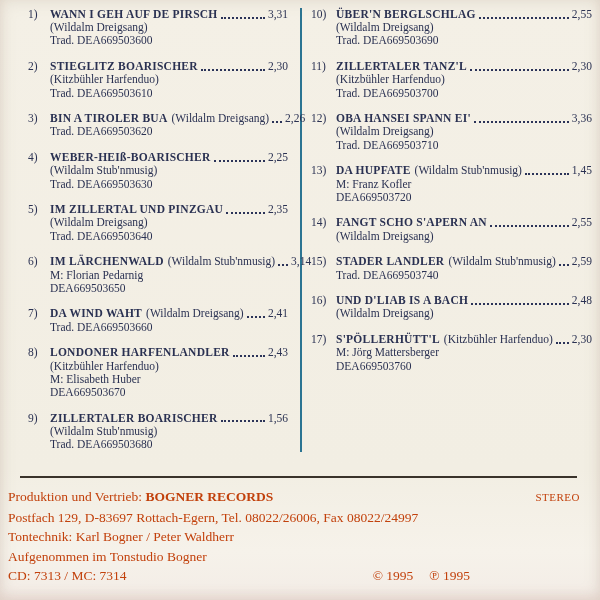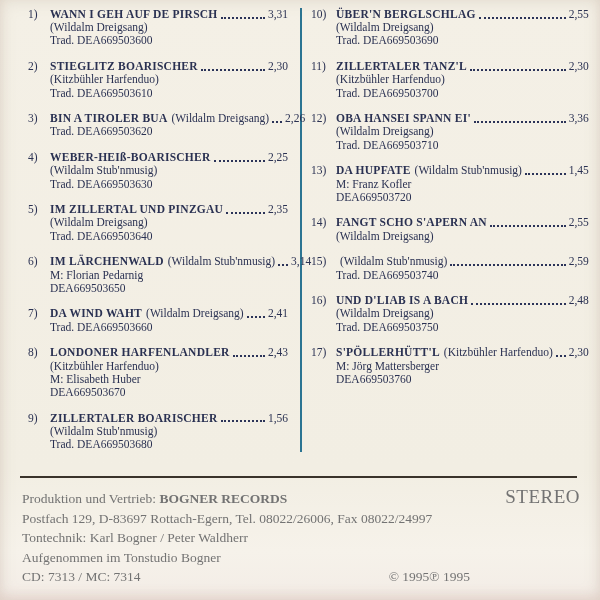--- a/index.html
+++ b/index.html
@@ -26,26 +26,26 @@
   .col-right .tnum { width:25px; }
   .ttitle { font-weight:bold; letter-spacing:0.25px; }
   .tinline { margin-left:4px; }
   .leader { flex:1; min-width:10px; align-self:flex-end; margin:0 3px 2.5px 3px; border-bottom:2px dotted #2b3358; }
   .tdur { flex:none; }
   .tline { font-size:11.5px; line-height:13.2px; padding-left:22px; }
   .col-right .tline { padding-left:25px; }
 
   
   .rule { position:absolute; left:20px; right:23px; top:476px; border-top:2px solid #3a332b; }
-  .footer { position:absolute; left:22px; right:20px; top:487px; font-size:13.5px; line-height:19.5px; color:#737373; }
+  .footer { position:absolute; left:8px; right:20px; top:487px; font-size:13.5px; line-height:19.5px; color:#c2410c; }
   .f-row1 { display:flex; align-items:baseline; justify-content:space-between; }
   .bold { font-weight:bold; }
-  .stereo { font-size:19px; letter-spacing:0.5px; }
+  .stereo { font-size:11px; letter-spacing:0.5px; }
   .f-row5 { display:flex; align-items:baseline; }
-  .cop { margin-left:auto; margin-right:110px; display:flex; }
+  .cop { margin-left:auto; margin-right:110px; display:flex; gap:16px; }
 </style>
 </head>
 <body>
 
 <div class="page">
 
   <div class="columns">
 
     <div class="col col-left">
       <div class="track">
@@ -202,36 +202,36 @@
             <span class="ttitle">FANGT SCHO S'APERN AN</span>
             <span class="leader"></span>
             <span class="tdur">2,55</span>
           </div>
         <div class="tline">(Wildalm Dreigsang)</div>
 
       </div>
       <div class="track">
         <div class="trow">
             <span class="tnum">15)</span>
+            <span class="ttitle">STADER LANDLER</span>
             <span class="tinline">(Wildalm Stub'nmusig)</span>
             <span class="leader"></span>
             <span class="tdur">2,59</span>
           </div>
         <div class="tline">Trad. DEA669503740</div>
 
       </div>
       <div class="track">
         <div class="trow">
             <span class="tnum">16)</span>
             <span class="ttitle">UND D'LIAB IS A BACH</span>
             <span class="leader"></span>
             <span class="tdur">2,48</span>
           </div>
         <div class="tline">(Wildalm Dreigsang)</div>
-        <div class="tline">Trad. DEA669503750</div>
 
       </div>
       <div class="track">
         <div class="trow">
             <span class="tnum">17)</span>
             <span class="ttitle">S'PÖLLERHÜTT'L</span>
             <span class="tinline">(Kitzbühler Harfenduo)</span>
             <span class="leader"></span>
             <span class="tdur">2,30</span>
           </div>

